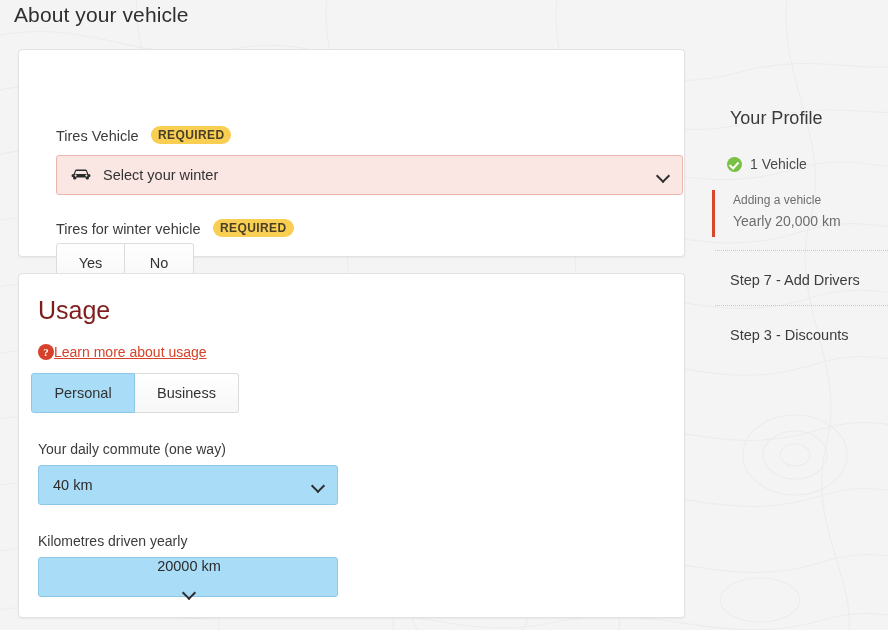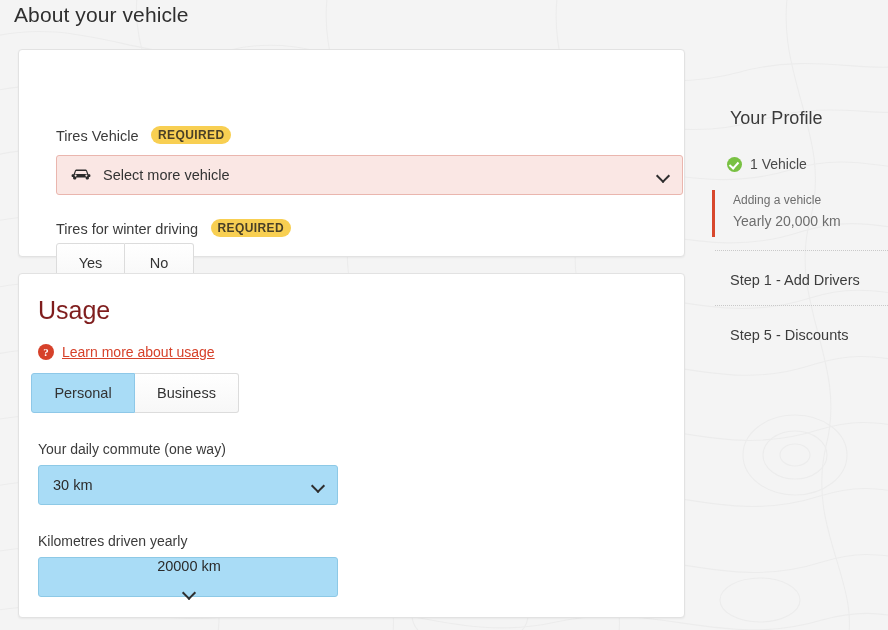--- a/index.html
+++ b/index.html
@@ -160,21 +160,20 @@
     color: #fff;
     font-size: 11px;
     font-weight: 700;
     display: flex;
     align-items: center;
     justify-content: center;
     font-family: "Liberation Serif", serif;
     flex: 0 0 auto;
   }
   #usage-help .link {
-    margin-left: 8px;
     font-size: 14px;
     color: #d6412a;
     text-decoration: underline;
   }
 
   #usage-toggle {
     position: absolute;
     left: 12px;
     top: 99px;
     display: flex;
@@ -330,26 +329,26 @@
     <svg width="20" height="14" viewBox="0 0 20 14">
       <path d="M2.6,6.2 L4.0,2.6 C4.25,1.9 4.9,1.5 5.7,1.5 L14.3,1.5 C15.1,1.5 15.75,1.9 16.0,2.6 L17.4,6.2
                L18.3,6.2 C19.0,6.2 19.4,6.7 19.4,7.3 L19.4,8.1 C19.4,8.7 19.0,9.1 18.3,9.1 L17.9,9.1
                L17.9,10.6 C17.9,11.1 17.5,11.4 17.0,11.4 L15.6,11.4 C15.1,11.4 14.7,11.1 14.7,10.6
                L14.7,9.6 L5.3,9.6 L5.3,10.6 C5.3,11.1 4.9,11.4 4.4,11.4 L3.0,11.4 C2.5,11.4 2.1,11.1 2.1,10.6
                L2.1,9.1 L1.7,9.1 C1.0,9.1 0.6,8.7 0.6,8.1 L0.6,7.3 C0.6,6.7 1.0,6.2 1.7,6.2 Z" fill="#2b2b2b"></path>
       <path d="M5.0,3.1 L15.0,3.1 L16.0,5.9 L4.0,5.9 Z" fill="#fae7e4"></path>
       <circle cx="4.6" cy="7.6" r="1.05" fill="#fae7e4"></circle>
       <circle cx="15.4" cy="7.6" r="1.05" fill="#fae7e4"></circle>
     </svg>
-    <span class="veh-text">Select more vehicle</span>
+    <span class="veh-text">Select your winter</span>
     <span class="chev"></span>
   </div>
 
   <div style="position:absolute;left:37px;top:169px;">
-    <span class="field-label">Tires for winter driving</span>
+    <span class="field-label">Tires for winter vehicle</span>
     <span class="required-badge">REQUIRED</span>
   </div>
 
   <div id="tires-group">
     <div class="seg-btn first">
       <span>Yes</span>
     </div>
     <div class="seg-btn last">
       <span>No</span>
     </div>
@@ -369,21 +368,21 @@
     <div class="seg-btn first selected">
       <span>Personal</span>
     </div>
     <div class="seg-btn last">
       <span>Business</span>
     </div>
   </div>
 
   <div class="sub-label" id="commute-label">Your daily commute (one way)</div>
   <div class="blue-select" id="commute-select">
-    <span class="val">30 km</span>
+    <span class="val">40 km</span>
     <span class="chev"></span>
   </div>
 
   <div class="sub-label" id="yearly-label">Kilometres driven yearly</div>
   <div class="blue-select" id="yearly-select">
     <span class="val">20000 km</span>
     <span class="chev"></span>
   </div>
 </div>
 
@@ -395,19 +394,19 @@
     <span id="check-icon"></span>
     <span class="lbl">1 Vehicle</span>
   </div>
 
   <div id="active-step">
     <div class="line1">Adding a vehicle</div>
     <div class="line2">Yearly 20,000 km</div>
   </div>
 
   <div class="step-row" id="step-2">
-    <span>Step 1 - Add Drivers</span>
+    <span>Step 7 - Add Drivers</span>
   </div>
 
   <div class="step-row" id="step-3">
-    <span>Step 5 - Discounts</span>
+    <span>Step 3 - Discounts</span>
   </div>
 </div>
 
 </body></html>

